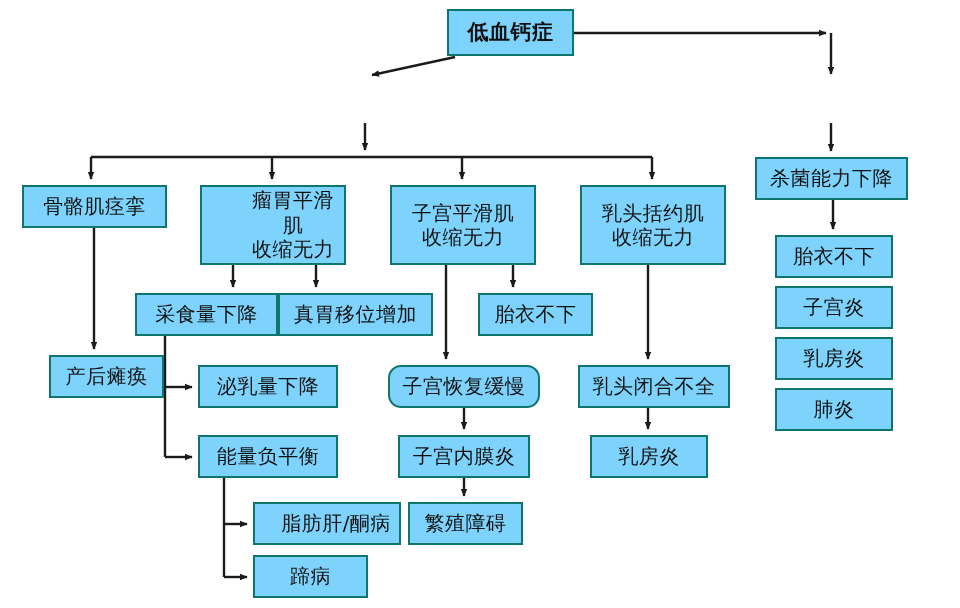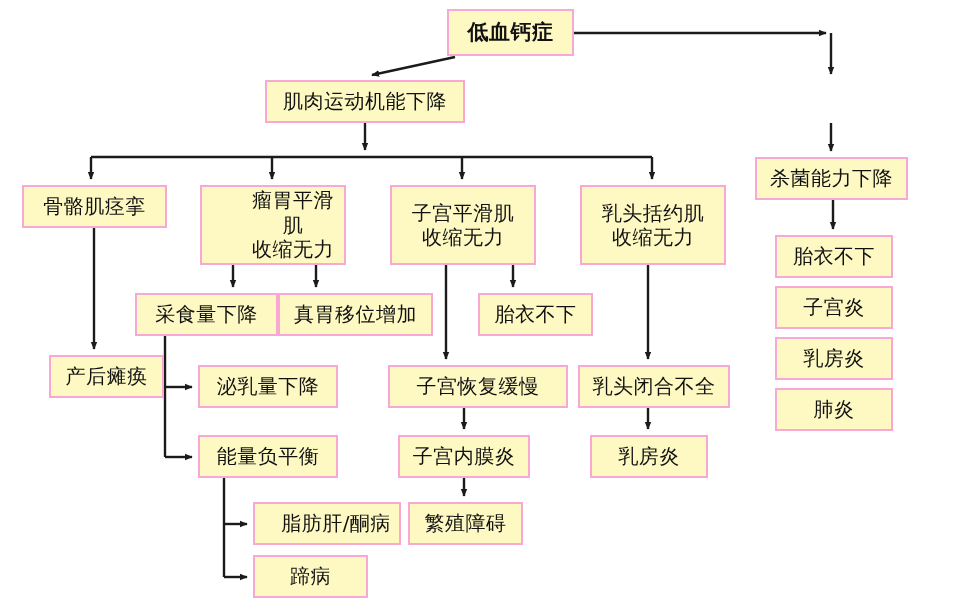--- a/index.html
+++ b/index.html
@@ -21,22 +21,22 @@
     position: absolute;
     left: 0;
     top: 0;
     width: 960px;
     height: 608px;
     pointer-events: none;
   }
   .node {
     position: absolute;
     box-sizing: border-box;
-    border: 2px solid #f9a8d4;
-    background: #fef9c3;
+    border: 2px solid #0f766e;
+    background: #7dd3fc;
     display: flex;
     flex-direction: column;
     align-items: center;
     justify-content: center;
     text-align: center;
     color: #111111;
     font-size: 20px;
     line-height: 1.22;
     letter-spacing: 0.5px;
     white-space: pre-line;
@@ -99,21 +99,20 @@
       <path d="M 648,408 L 648,429" marker-end="url(#ah)"></path>
 
       <path d="M 224,478 L 224,577"></path>
       <path d="M 224,524 L 247,524" marker-end="url(#ah)"></path>
       <path d="M 224,577 L 247,577" marker-end="url(#ah)"></path>
     </g>
   </svg>
 
   <div class="node root" style="left:447px;top:9px;width:127px;height:47px;">低血钙症</div>
 
-  <div class="node" style="left:265px;top:80px;width:200px;height:43px;">肌肉运动机能下降</div>
 
 
   <div class="node" style="left:755px;top:157px;width:153px;height:43px;">杀菌能力下降</div>
 
   <div class="node" style="left:22px;top:185px;width:145px;height:43px;">骨骼肌痉挛</div>
 
   <div class="node two-line" style="left:200px;top:185px;width:146px;height:80px;padding-left:40px;">瘤胃平滑肌
 收缩无力</div>
 
   <div class="node two-line" style="left:390px;top:185px;width:146px;height:80px;">子宫平滑肌
@@ -133,21 +132,21 @@
   <div class="node" style="left:135px;top:293px;width:143px;height:43px;">采食量下降</div>
 
   <div class="node" style="left:278px;top:293px;width:155px;height:43px;">真胃移位增加</div>
 
   <div class="node" style="left:478px;top:293px;width:115px;height:43px;">胎衣不下</div>
 
   <div class="node" style="left:37px;top:355px;width:115px;height:43px;margin-left:12px;">产后瘫痪</div>
 
   <div class="node" style="left:198px;top:365px;width:140px;height:43px;">泌乳量下降</div>
 
-  <div class="node" style="left:388px;top:365px;width:180px;height:43px;">子宫恢复缓慢</div>
+  <div class="node" style="left:388px;top:365px;width:152px;height:43px;border-radius:13px;">子宫恢复缓慢</div>
 
   <div class="node" style="left:578px;top:365px;width:152px;height:43px;">乳头闭合不全</div>
 
   <div class="node" style="left:198px;top:435px;width:140px;height:43px;">能量负平衡</div>
 
   <div class="node" style="left:398px;top:435px;width:132px;height:43px;">子宫内膜炎</div>
 
   <div class="node" style="left:590px;top:435px;width:118px;height:43px;">乳房炎</div>
 
   <div class="node" style="left:253px;top:502px;width:148px;height:43px;padding-left:18px;">脂肪肝/酮病</div>

